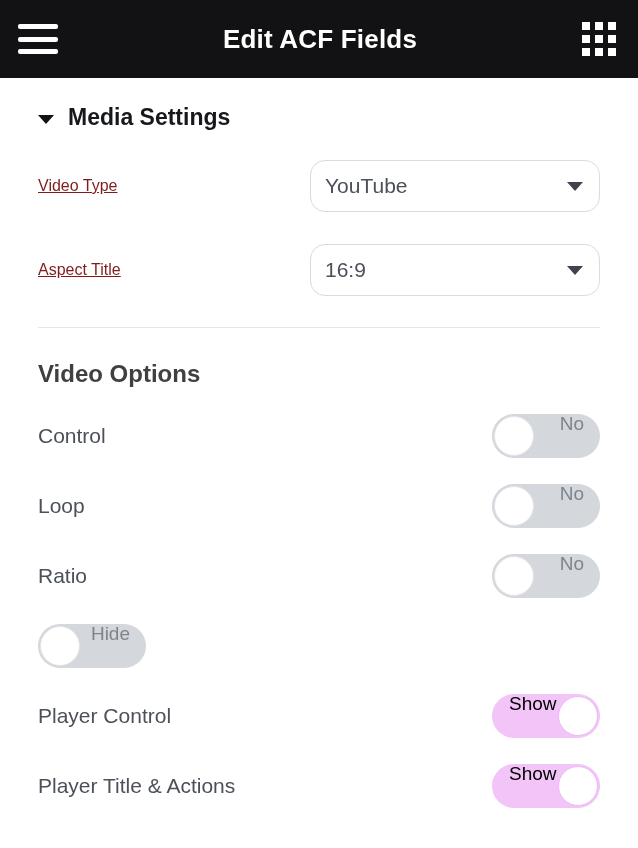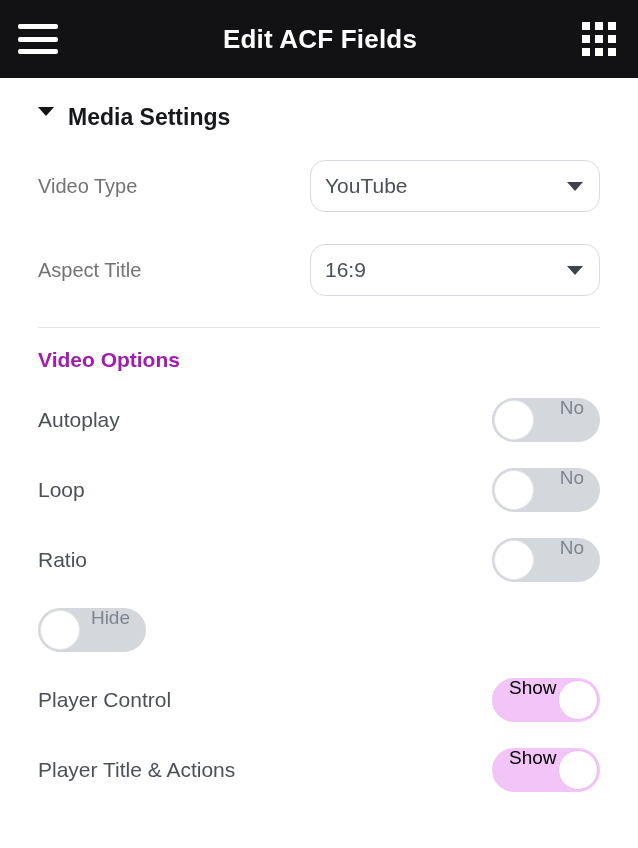--- a/index.html
+++ b/index.html
@@ -79,20 +79,21 @@
     background: #ffffff;
   }
 
   
   .content {
     padding: 0 38px;
   }
 
   .section-header {
     display: flex;
+    align-items: center;
     gap: 14px;
     margin-top: 26px;
     cursor: pointer;
   }
   .caret-down-icon {
     width: 0;
     height: 0;
     border-left: 8px solid transparent;
     border-right: 8px solid transparent;
     border-top: 9px solid #111214;
@@ -105,22 +106,23 @@
   }
 
   .field-row {
     display: flex;
     align-items: center;
     justify-content: space-between;
     height: 58px;
     margin-top: 26px;
   }
   .field-label {
-    font-size: 20px;
-    color: #737373;
+    font-size: 16px;
+    color: #7f1d1d;
+    text-decoration: underline;
   }
 
   .select-box {
     position: relative;
     width: 290px;
     height: 52px;
     border: 1px solid #d9dbe0;
     border-radius: 15px;
     background: #ffffff;
     display: flex;
@@ -147,24 +149,24 @@
     border-top: 9px solid #3f434b;
   }
 
   .divider {
     height: 1px;
     background: #e4e6e9;
     margin-top: 28px;
   }
 
   .subsection-title {
-    font-size: 21px;
+    font-size: 24px;
     font-weight: bold;
-    color: #a21caf;
-    margin-top: 20px;
+    color: #404040;
+    margin-top: 32px;
   }
 
   
   .toggle-row {
     display: flex;
     align-items: center;
     justify-content: space-between;
     height: 44px;
     margin-top: 26px;
   }
@@ -269,21 +271,21 @@
         <span class="select-value">16:9</span>
         <span class="select-caret-icon"></span>
       </div>
     </div>
 
     <div class="divider"></div>
 
     <div class="subsection-title">Video Options</div>
 
     <div class="toggle-row">
-      <span class="toggle-label">Autoplay</span>
+      <span class="toggle-label">Control</span>
       <div class="toggle off">
         <span class="toggle-state-text">No</span>
         <span class="toggle-knob"></span>
       </div>
     </div>
 
     <div class="toggle-row">
       <span class="toggle-label">Loop</span>
       <div class="toggle off">
         <span class="toggle-state-text">No</span>

